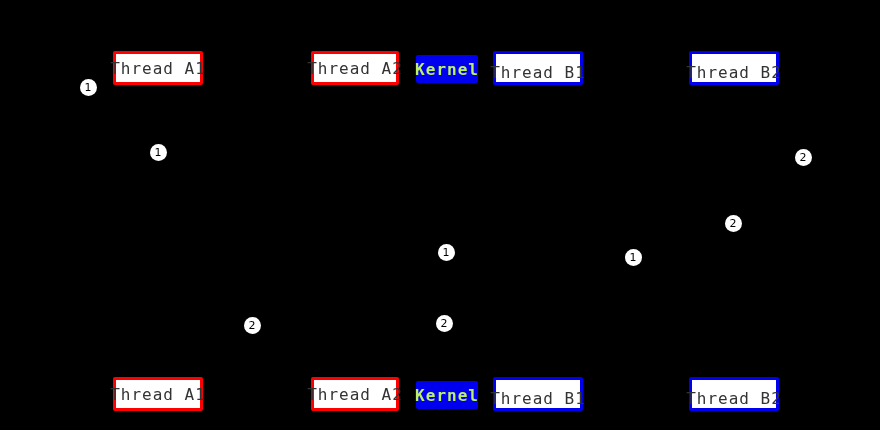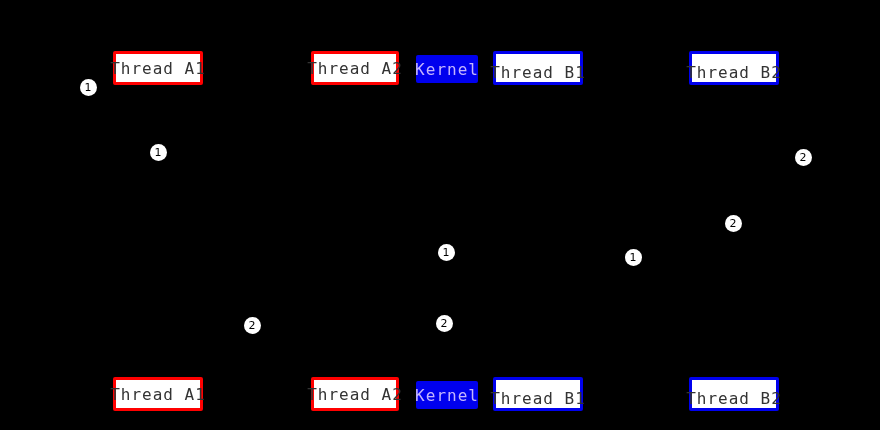--- a/index.html
+++ b/index.html
@@ -11,21 +11,21 @@
     position:absolute;box-sizing:border-box;background:#fff;
     display:flex;align-items:center;justify-content:center;
     border-radius:2px;
   }
   .box span{
     font-size:16px;letter-spacing:1px;color:#333;white-space:nowrap;
   }
   .box.thread-a{border:3px solid var(--red,#ff0000);}
   .box.thread-b{border:3px solid var(--blue,#0000ff);align-items:flex-end;}
   .box.kernel{background:var(--blue,#0000ff);border:none;}
-  .box.kernel span{color:#c4b5fd;}
+  .box.kernel span{color:#bef264;font-weight:bold;}
   .marker{
     position:absolute;width:17px;height:17px;border-radius:50%;
     background:#fff;color:#000;
     display:flex;align-items:center;justify-content:center;
     font-family:"DejaVu Sans","Liberation Sans",sans-serif;
     font-size:11px;line-height:1;
   }
   .stub{position:absolute;width:0;height:0;border-left:4px solid transparent;border-right:4px solid transparent;}
   .stub.up{border-bottom:6px solid #000;}
   .stub.down{border-top:6px solid #000;}

